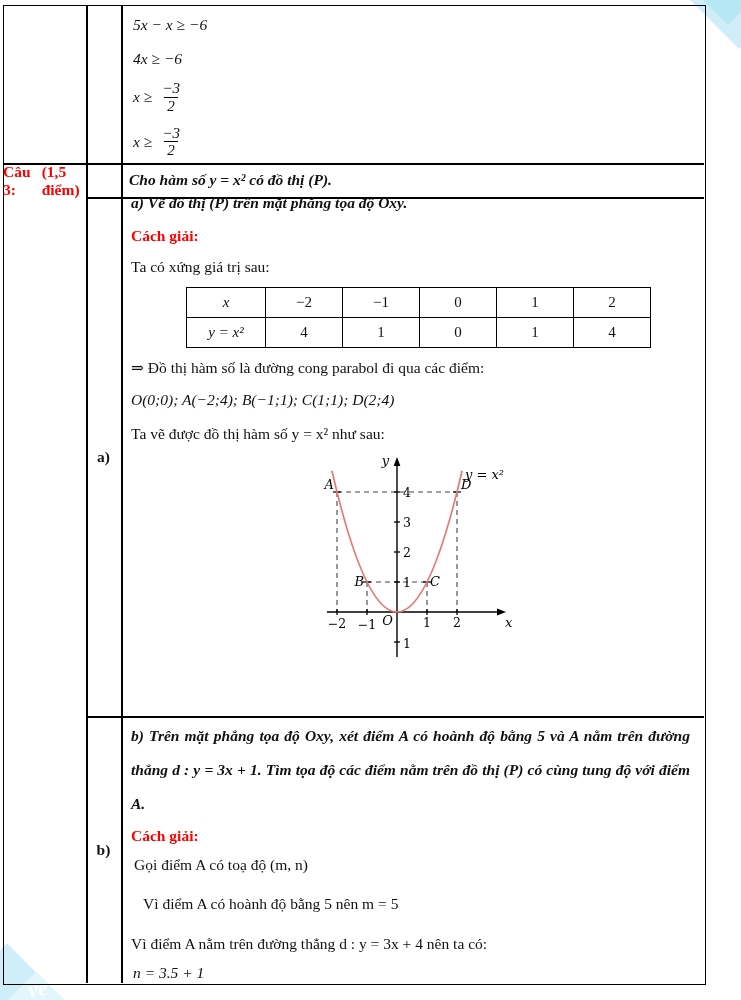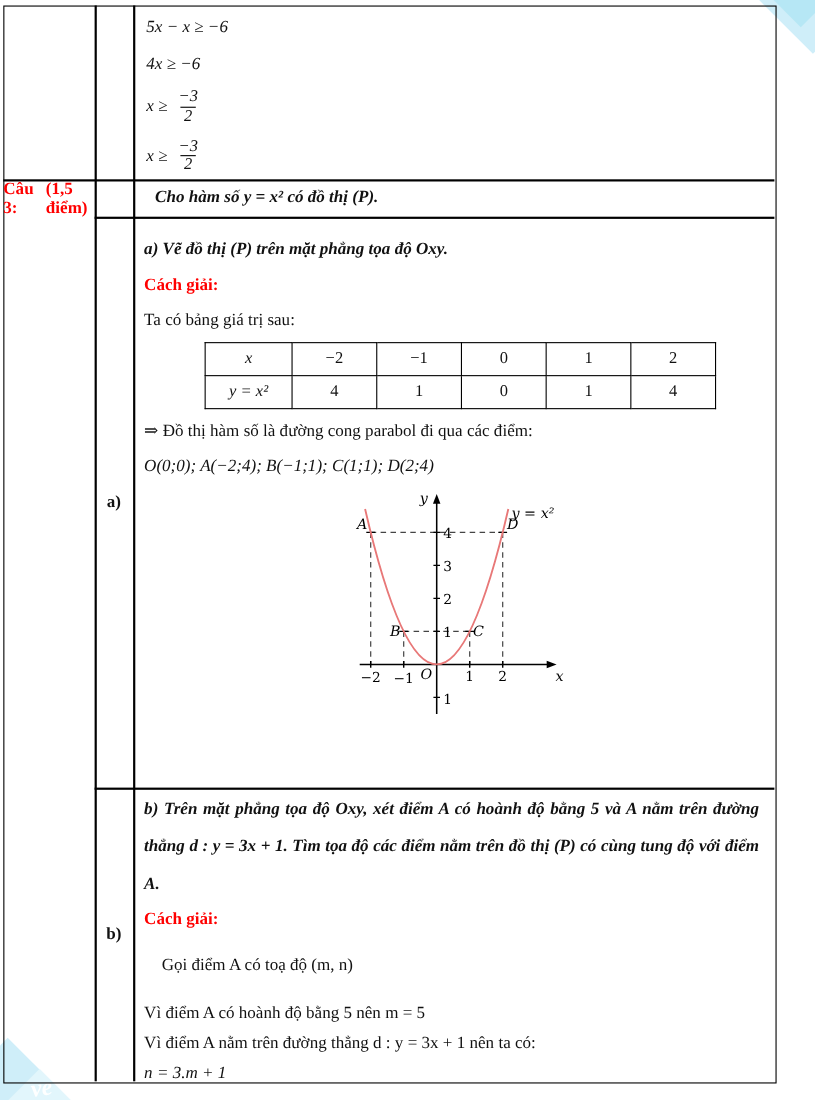--- a/index.html
+++ b/index.html
@@ -22,22 +22,22 @@
   
   .grid-frame{position:absolute;left:3px;top:5px;width:701px;height:978px;border:1.6px solid #000;z-index:1;background:transparent;}
   .vline,.hline{position:absolute;background:#000;z-index:2;}
   
   .cell{position:absolute;z-index:3;overflow:hidden;box-sizing:border-box;}
   .cell-cau{left:3px;top:163px;width:83px;height:820px;display:flex;justify-content:center;gap:9px;}
   .cau-line{color:#ff0000;font-weight:bold;font-size:15.5px;}
   .cell-a{left:86px;top:197px;width:35px;height:519px;display:flex;align-items:center;justify-content:center;font-weight:bold;}
   .cell-b{left:86px;top:716px;width:35px;height:267px;display:flex;align-items:center;justify-content:center;font-weight:bold;}
   .cell-r1{left:121px;top:5px;width:681px;height:158px;padding:7px 12px 0 12px;}
-  .cell-r2{left:121px;top:163px;width:583px;height:34px;padding-left:20px;display:flex;align-items:center;}
-  .cell-r3{left:121px;top:208px;width:583px;height:519px;padding:5px 10px 0 10px;}
+  .cell-r2{left:121px;top:163px;width:583px;height:34px;padding-left:8px;display:flex;align-items:center;}
+  .cell-r3{left:121px;top:184px;width:583px;height:519px;padding:5px 10px 0 10px;}
   .cell-r4{left:121px;top:716px;width:583px;height:267px;padding:3px 14px 0 10px;}
   
   .math{font-style:italic;}
   .para{line-height:28px;margin:0 0 4px 0;}
   .mline{line-height:26px;margin:0 0 8px 0;font-style:italic;}
   .bold-it{font-weight:bold;font-style:italic;}
   .red-label{color:#ff0000;font-weight:bold;line-height:26px;margin:2px 0 4px 0;}
   .frac{display:inline-flex;flex-direction:column;align-items:center;vertical-align:middle;line-height:1.12;font-style:italic;font-size:15px;}
   .frac .den{border-top:1.4px solid #000;padding:0 3px;}
   .frac .num{padding:0 3px;}
@@ -106,21 +106,21 @@
     </div>
   </div>
 
   <div class="cell cell-r2">
     <span class="bold-it">Cho hàm số  y = x²  có đồ thị (P).</span>
   </div>
 
   <div class="cell cell-r3">
     <p class="para bold-it" style="margin-bottom:6px;">a) Vẽ đồ thị (P) trên mặt phẳng tọa độ Oxy.</p>
     <p class="red-label">Cách giải:</p>
-    <p class="para">Ta có bảng giá trị sau:</p>
+    <p class="para">Ta có xứng giá trị sau:</p>
 
     <table class="vtable">
       <tbody>
           <tr>
         <td class="c0">x</td>
         <td class="cv">−2</td>
         <td class="cv">−1</td>
         <td class="cv">0</td>
         <td class="cv">1</td>
         <td class="cv">2</td>
@@ -131,20 +131,21 @@
         <td class="cv">1</td>
         <td class="cv">0</td>
         <td class="cv">1</td>
         <td class="cv">4</td>
       </tr>
     </tbody>
       </table>
 
     <p class="para">⇒ Đồ thị hàm số là đường cong parabol đi qua các điểm:</p>
     <p class="para math" style="margin-bottom:6px;">O(0;0); A(−2;4); B(−1;1); C(1;1); D(2;4)</p>
+    <p class="para">Ta vẽ được đồ thị hàm số  y = x²  như sau:</p>
 
     <div class="graph-wrap">
       <svg width="205" height="210" viewBox="0 0 205 210">
 
         <g stroke="#444" stroke-width="1.1" stroke-dasharray="5,4">
           <line x1="28" y1="40" x2="148" y2="40"></line>
           <line x1="28" y1="40" x2="28" y2="160"></line>
           <line x1="148" y1="40" x2="148" y2="160"></line>
           <line x1="58" y1="130" x2="118" y2="130"></line>
           <line x1="58" y1="130" x2="58" y2="160"></line>
@@ -196,20 +197,19 @@
         <text x="94" y="105" text-anchor="start" class="gnum">2</text>
         <text x="94" y="135" text-anchor="start" class="gnum">1</text>
         <text x="94" y="196" text-anchor="start" class="gnum">1</text>
       </svg>
     </div>
   </div>
 
   <div class="cell cell-r4">
     <p class="statement-b">b) Trên mặt phẳng tọa độ  Oxy, xét điểm  A  có hoành độ bằng 5 và  A  nằm trên đường thẳng  d : y = 3x + 1.  Tìm tọa độ các điểm nằm trên đồ thị  (P)  có cùng tung độ với điểm  A.</p>
     <p class="red-label" style="line-height:25px;margin:0 0 2px 0;">Cách giải:</p>
-    <p class="para" style="line-height:27px;margin:16px;">Gọi điểm A có toạ độ  (m, n)</p>
-    <p class="para" style="line-height:28px;margin:0;">Vì điểm A có hoành độ bằng 5 nên  m = 5</p>
-    <p class="para" style="line-height:28px;margin:0;">Vì điểm A nằm trên đường thẳng  d : y = 3x + 1  nên ta có:</p>
-    <p class="para math" style="line-height:26px;margin:0;">n = 3.m + 1</p>
+    <p class="para" style="line-height:27px;margin:3px;">Gọi điểm A có toạ độ  (m, n)</p>
+    <p class="para" style="line-height:28px;margin:12px;">Vì điểm A có hoành độ bằng 5 nên  m = 5</p>
+    <p class="para" style="line-height:28px;margin:0;">Vì điểm A nằm trên đường thẳng  d : y = 3x + 4  nên ta có:</p>
     <p class="para math" style="line-height:26px;margin:2px;">n = 3.5 + 1</p>
   </div>
 
 </div>
 
 </body></html>

